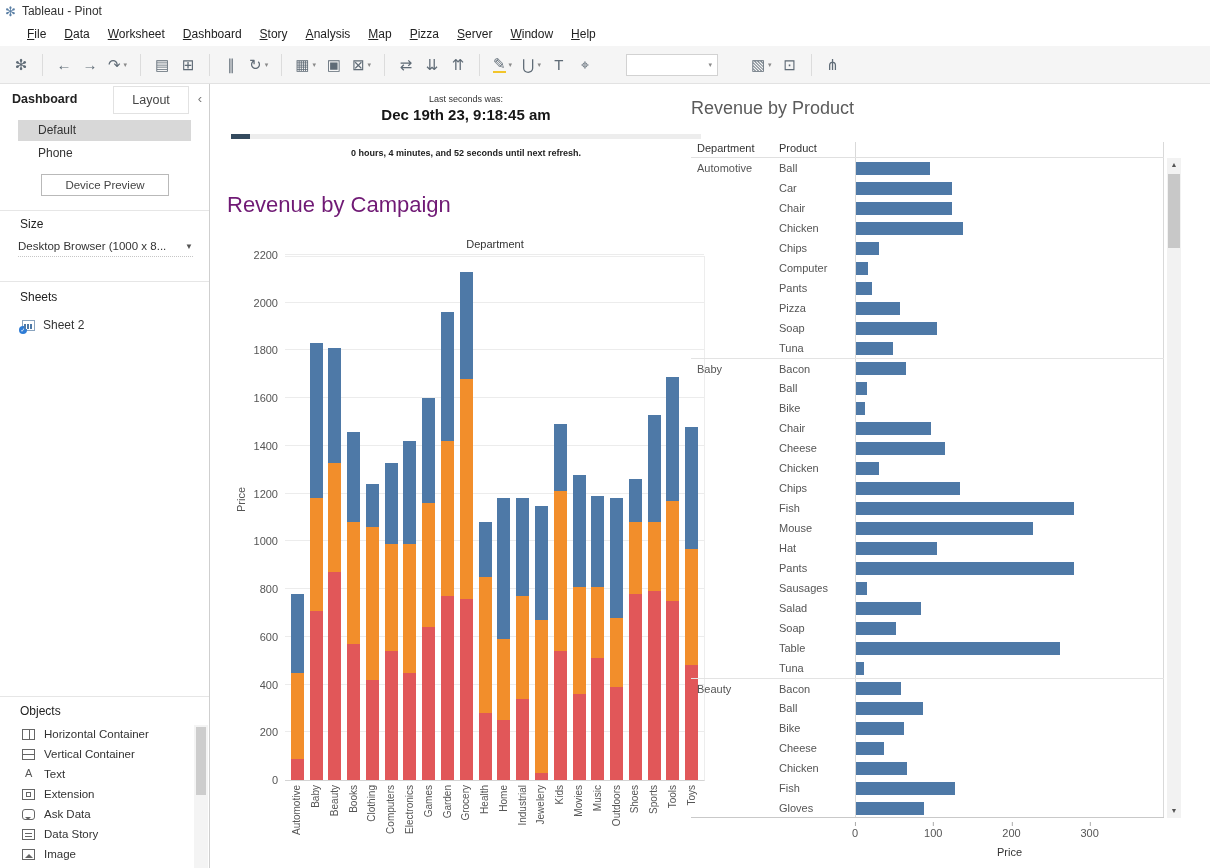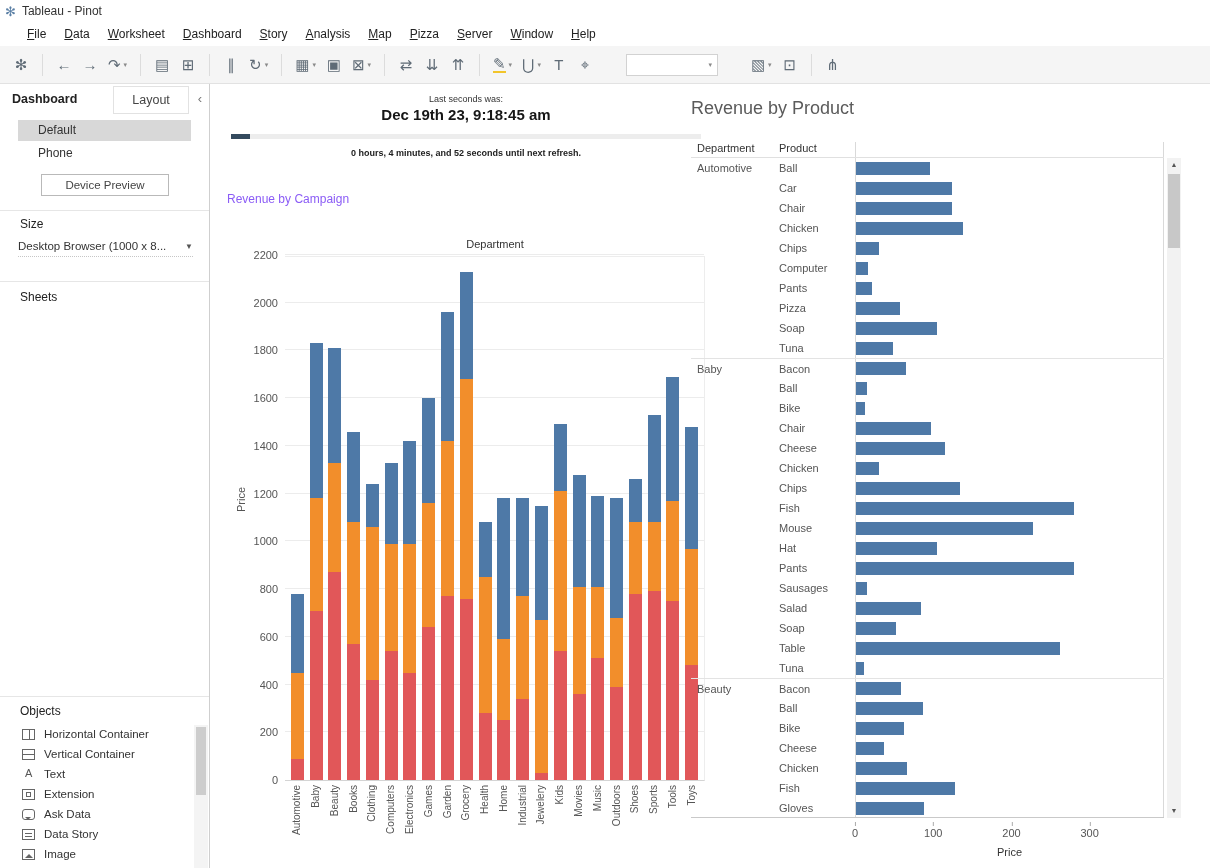--- a/index.html
+++ b/index.html
@@ -66,21 +66,21 @@
 
   .refresh-widget { position:absolute; left:20px; top:10px; width:470px; text-align:center; }
   .rw-label { font-size:9px; color:#333; }
   .rw-time { font-size:15px; font-weight:bold; color:#161616; margin-top:2px; }
   .rw-bar { margin-top:11px; height:5px; background:#ededed; position:relative; }
   .rw-fill { position:absolute; left:0; top:0; bottom:0; background:#344a5e; }
   .rw-countdown { margin-top:9px; font-size:9px; font-weight:bold; color:#222; }
 
   
   .campaign { position:absolute; left:16px; top:108px; width:482px; height:700px; }
-  .camp-title { font-size:12px; color:#8b5cf6; }
+  .camp-title { font-size:22px; color:#701a75; }
   .camp-header { position:absolute; left:58px; width:420px; top:46px; text-align:center; font-size:11px; color:#333; }
   .camp-plot { position:absolute; left:58px; top:64px; width:420px; height:525px; border-top:1px solid #ededed; border-right:1px solid #ededed; border-bottom:1px solid #d4d4d4; }
   .gridline { position:absolute; left:0; right:0; height:1px; background:#ececec; }
   .camp-bars { position:absolute; left:0; right:0; top:0; bottom:0; display:flex; justify-content:space-evenly; align-items:flex-end; }
   .camp-col { width:13px; display:flex; flex-direction:column-reverse; }
   .camp-yticks { position:absolute; right:calc(100% + 7px); top:0; bottom:0; width:40px; }
   .ytick { position:absolute; right:0; width:40px; text-align:right; font-size:11px; color:#555; height:12px; line-height:12px; }
   .camp-ylabel { position:absolute; left:-50px; top:44%; writing-mode:vertical-rl; transform:rotate(180deg); font-size:11px; color:#555; }
   .camp-xlabels { position:absolute; top:100%; left:0; width:100%; display:flex; justify-content:space-evenly; align-items:flex-start; }
   .camp-xl { width:13px; display:flex; justify-content:center; }
@@ -227,20 +227,26 @@
   <div class="device-btn">Device Preview</div>
   <div class="sb-div1"></div>
   <div class="size-label">Size</div>
   <div class="size-select">
     <span>Desktop Browser (1000 x 8...</span>
     <span class="size-caret">▼</span>
   </div>
   <div class="sb-div2"></div>
   <div class="sheets-label">Sheets</div>
   <div class="sheets-list">
+      <div class="sheet-item">
+        <span class="sheet-icon">
+          <span class="sheet-badge">✓</span>
+        </span>
+        <span>Sheet 2</span>
+      </div>
     </div>
   <div class="objects">
     <div class="objects-label">Objects</div>
     <div>
         <div class="obj-item">
           <span class="oi oi-horizontal-container-icon"></span>
           <span>Horizontal Container</span>
         </div>
         <div class="obj-item">
           <span class="oi oi-vertical-container-icon"></span>

